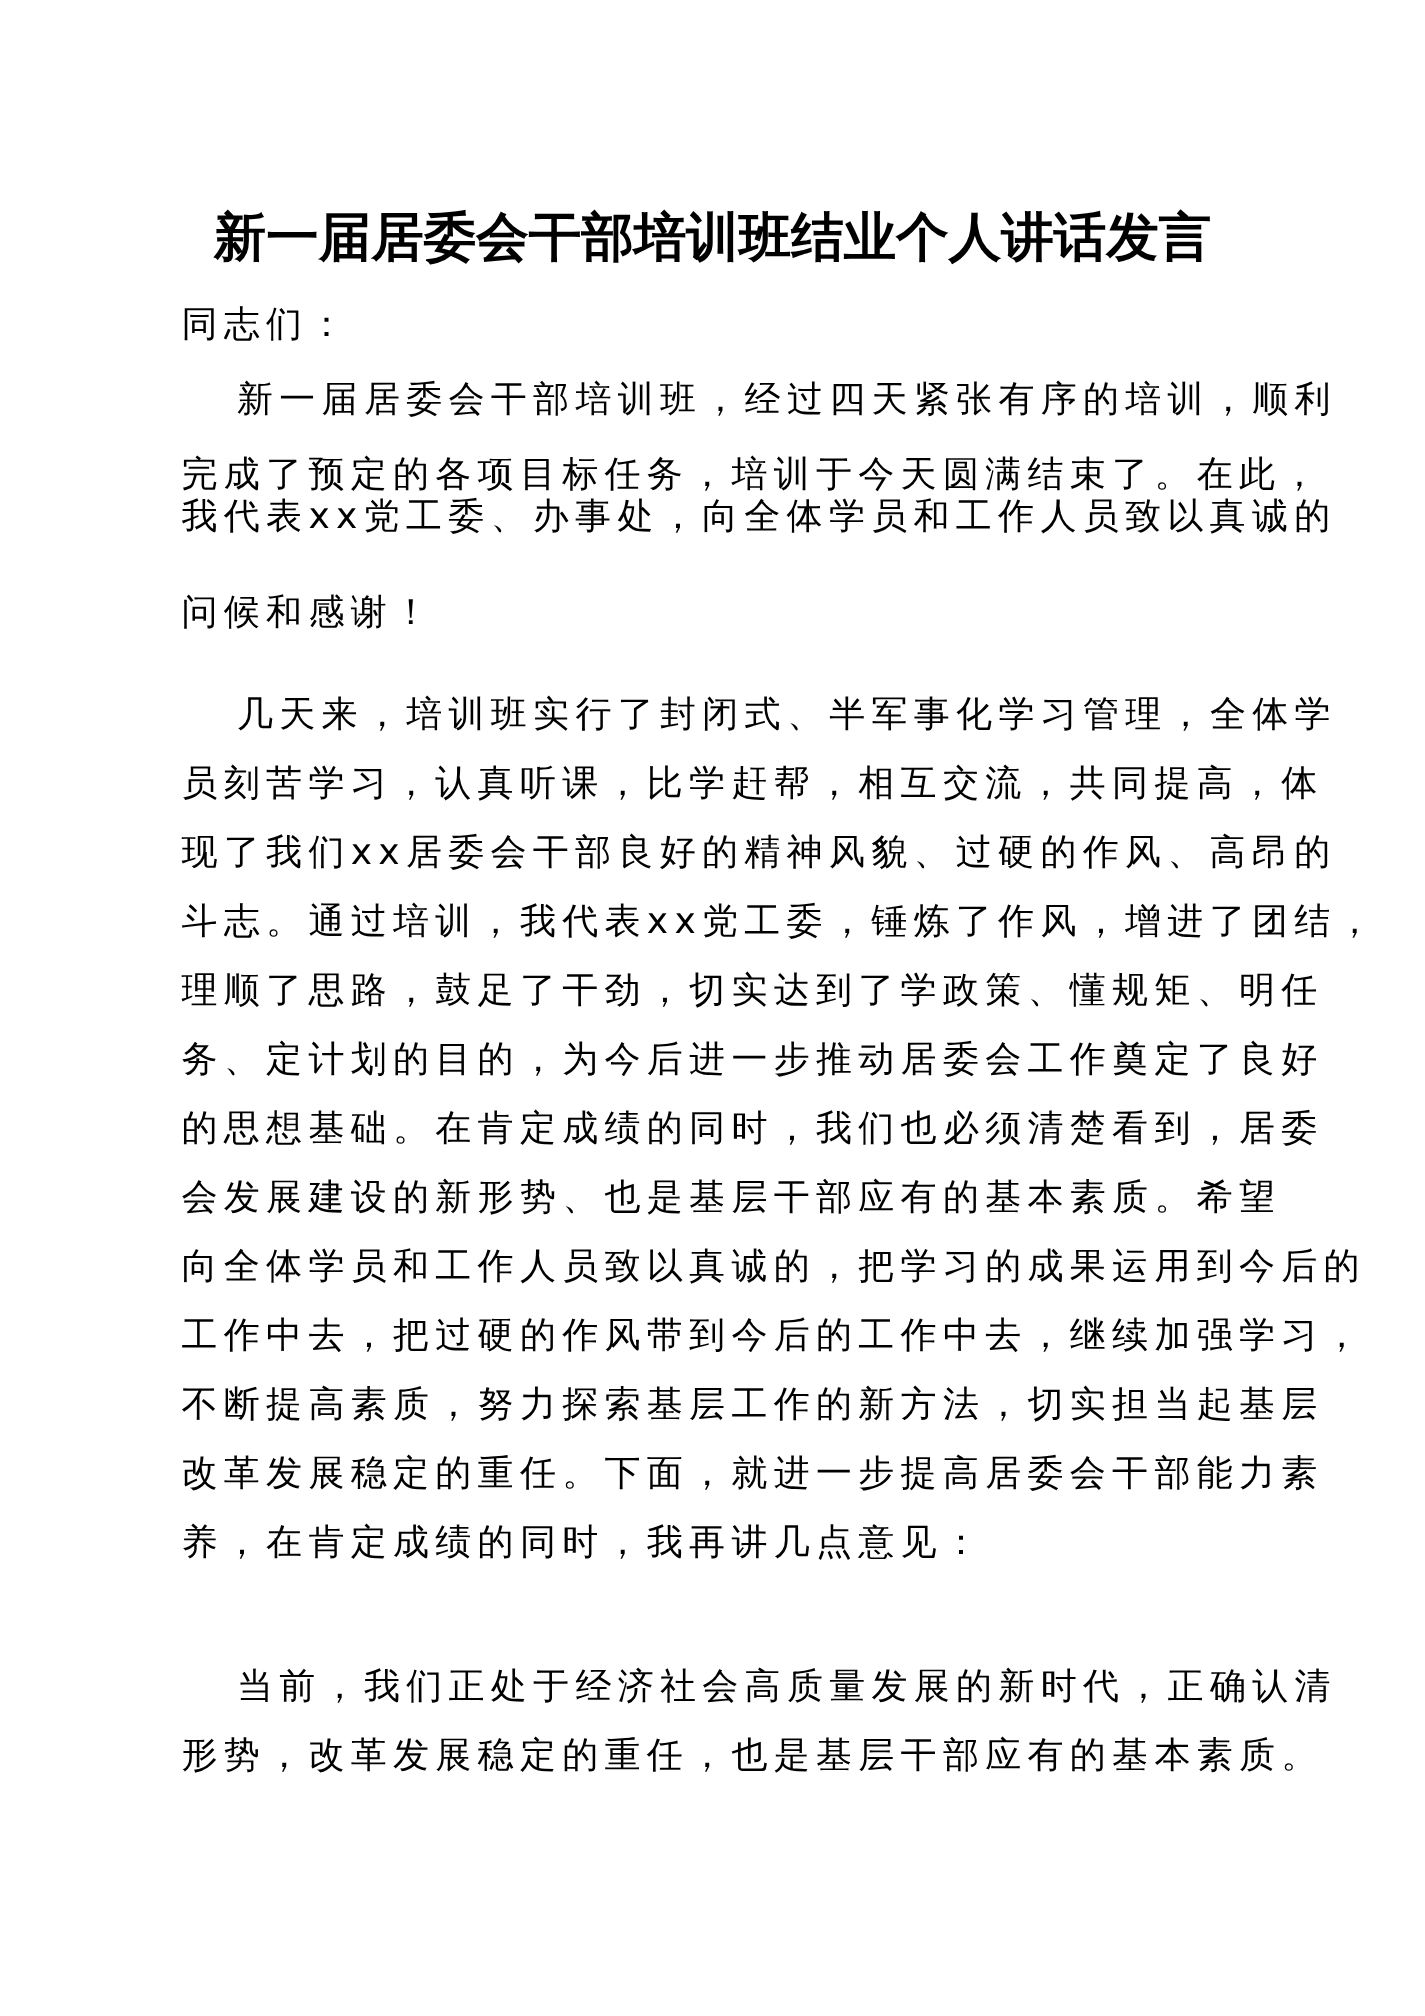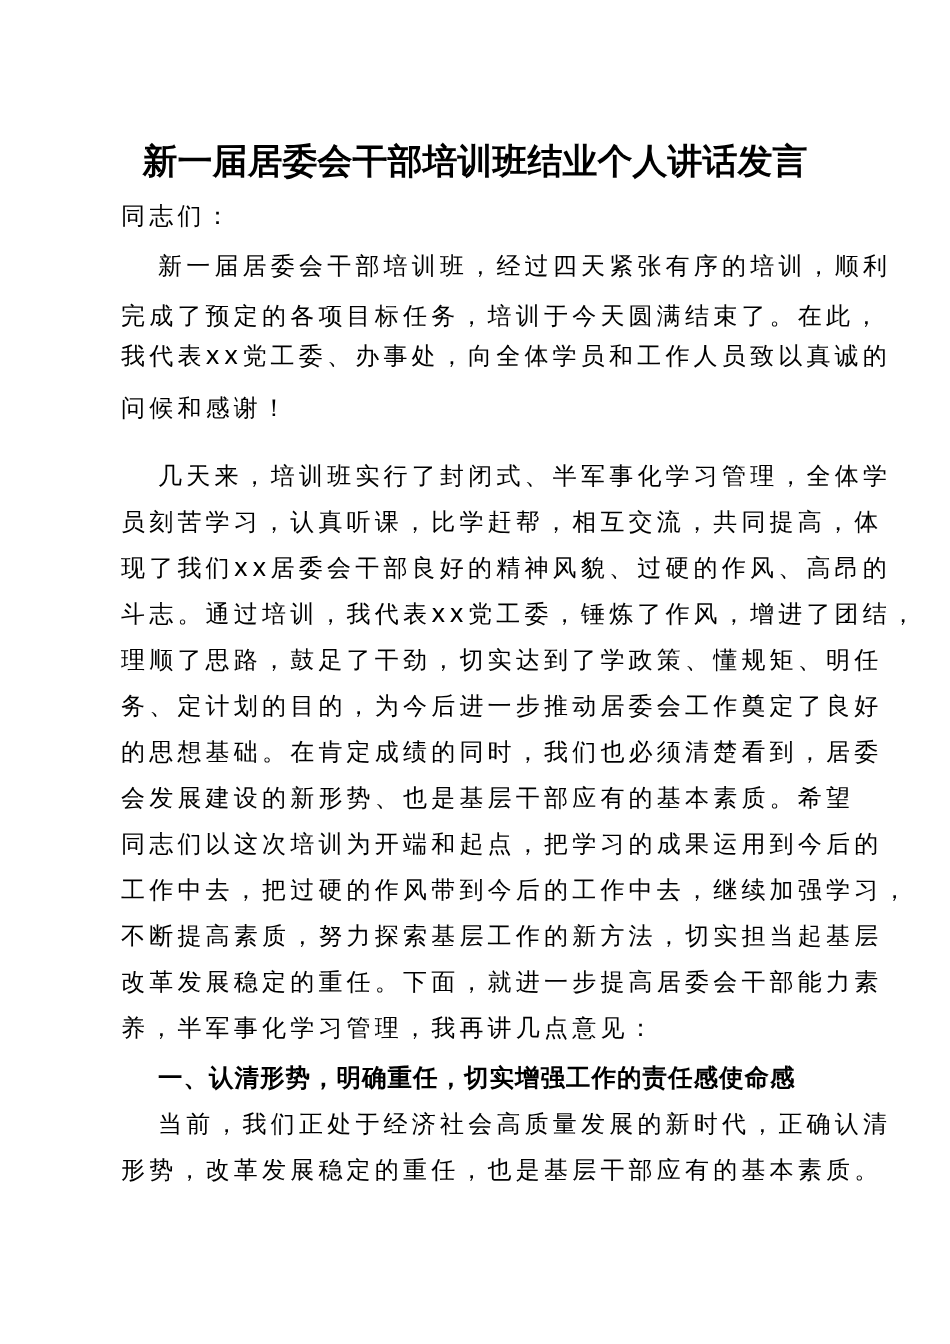--- a/index.html
+++ b/index.html
@@ -1,20 +1,20 @@
 <!DOCTYPE html>
 <html><head>
 <meta charset="utf-8">
 <style>
   html, body { margin: 0; padding: 0; background: #ffffff; }
   body { width: 950px; height: 1344px; position: relative; overflow: hidden; color: #000; }
   .page { position: absolute; left: 0; top: 0; width: 950px; height: 1344px; background: #fff; }
   .title {
     position: absolute; left: 0; top: 138px; width: 950px; text-align: center;
-    font-family: Liberation Sans, sans-serif;
+    font-family: Liberation Mono, monospace;
     font-size: 35px; font-weight: bold; letter-spacing: 0px; line-height: 46px;
   }
   .line {
     position: absolute; left: 121px; white-space: nowrap;
     font-family: "DejaVu Sans", "Liberation Sans", sans-serif;
     font-size: 24px; line-height: 32px; letter-spacing: 4.2px;
   }
   .indent { left: 158px; }
   .heading {
     position: absolute; left: 158px; white-space: nowrap;
@@ -26,39 +26,38 @@
 <body>
 
 <div class="page">
   <div class="title">新一届居委会干部培训班结业个人讲话发言</div>
 
   <div class="line" style="top:200px">同志们：</div>
 
   <div>
     <div class="line indent" style="top:250px">新一届居委会干部培训班，经过四天紧张有序的培训，顺利</div>
     <div class="line" style="top:300px">完成了预定的各项目标任务，培训于今天圆满结束了。在此，</div>
-    <div class="line" style="top:340px">我代表xx党工委、办事处，向全体学员和工作人员致以真诚的</div>
+    <div class="line" style="top:328px">我代表xx党工委、办事处，向全体学员和工作人员致以真诚的</div>
     <div class="line" style="top:392px">问候和感谢！</div>
   </div>
 
   <div>
     <div class="line indent" style="top:460px">几天来，培训班实行了封闭式、半军事化学习管理，全体学</div>
     <div class="line" style="top:506px">员刻苦学习，认真听课，比学赶帮，相互交流，共同提高，体</div>
     <div class="line" style="top:552px">现了我们xx居委会干部良好的精神风貌、过硬的作风、高昂的</div>
     <div class="line" style="top:598px">斗志。通过培训，我代表xx党工委，锤炼了作风，增进了团结，</div>
     <div class="line" style="top:644px">理顺了思路，鼓足了干劲，切实达到了学政策、懂规矩、明任</div>
     <div class="line" style="top:690px">务、定计划的目的，为今后进一步推动居委会工作奠定了良好</div>
     <div class="line" style="top:736px">的思想基础。在肯定成绩的同时，我们也必须清楚看到，居委</div>
     <div class="line" style="top:782px">会发展建设的新形势、也是基层干部应有的基本素质。希望</div>
-    <div class="line" style="top:828px">同志们以这次培训为开端和起点，把学习的成果运用到今后的</div>
+    <div class="line" style="top:828px">向全体学员和工作人员致以真诚的，把学习的成果运用到今后的</div>
     <div class="line" style="top:874px">工作中去，把过硬的作风带到今后的工作中去，继续加强学习，</div>
     <div class="line" style="top:920px">不断提高素质，努力探索基层工作的新方法，切实担当起基层</div>
     <div class="line" style="top:966px">改革发展稳定的重任。下面，就进一步提高居委会干部能力素</div>
-    <div class="line" style="top:1012px">养，半军事化学习管理，我再讲几点意见：</div>
+    <div class="line" style="top:1012px">养，在肯定成绩的同时，我再讲几点意见：</div>
   </div>
 
-  <div class="heading" style="top:1062px">一、认清形势，明确重任，切实增强工作的责任感使命感</div>
 
   <div>
     <div class="line indent" style="top:1108px">当前，我们正处于经济社会高质量发展的新时代，正确认清</div>
     <div class="line" style="top:1154px">形势，改革发展稳定的重任，也是基层干部应有的基本素质。</div>
   </div>
 </div>
 
 </body></html>

